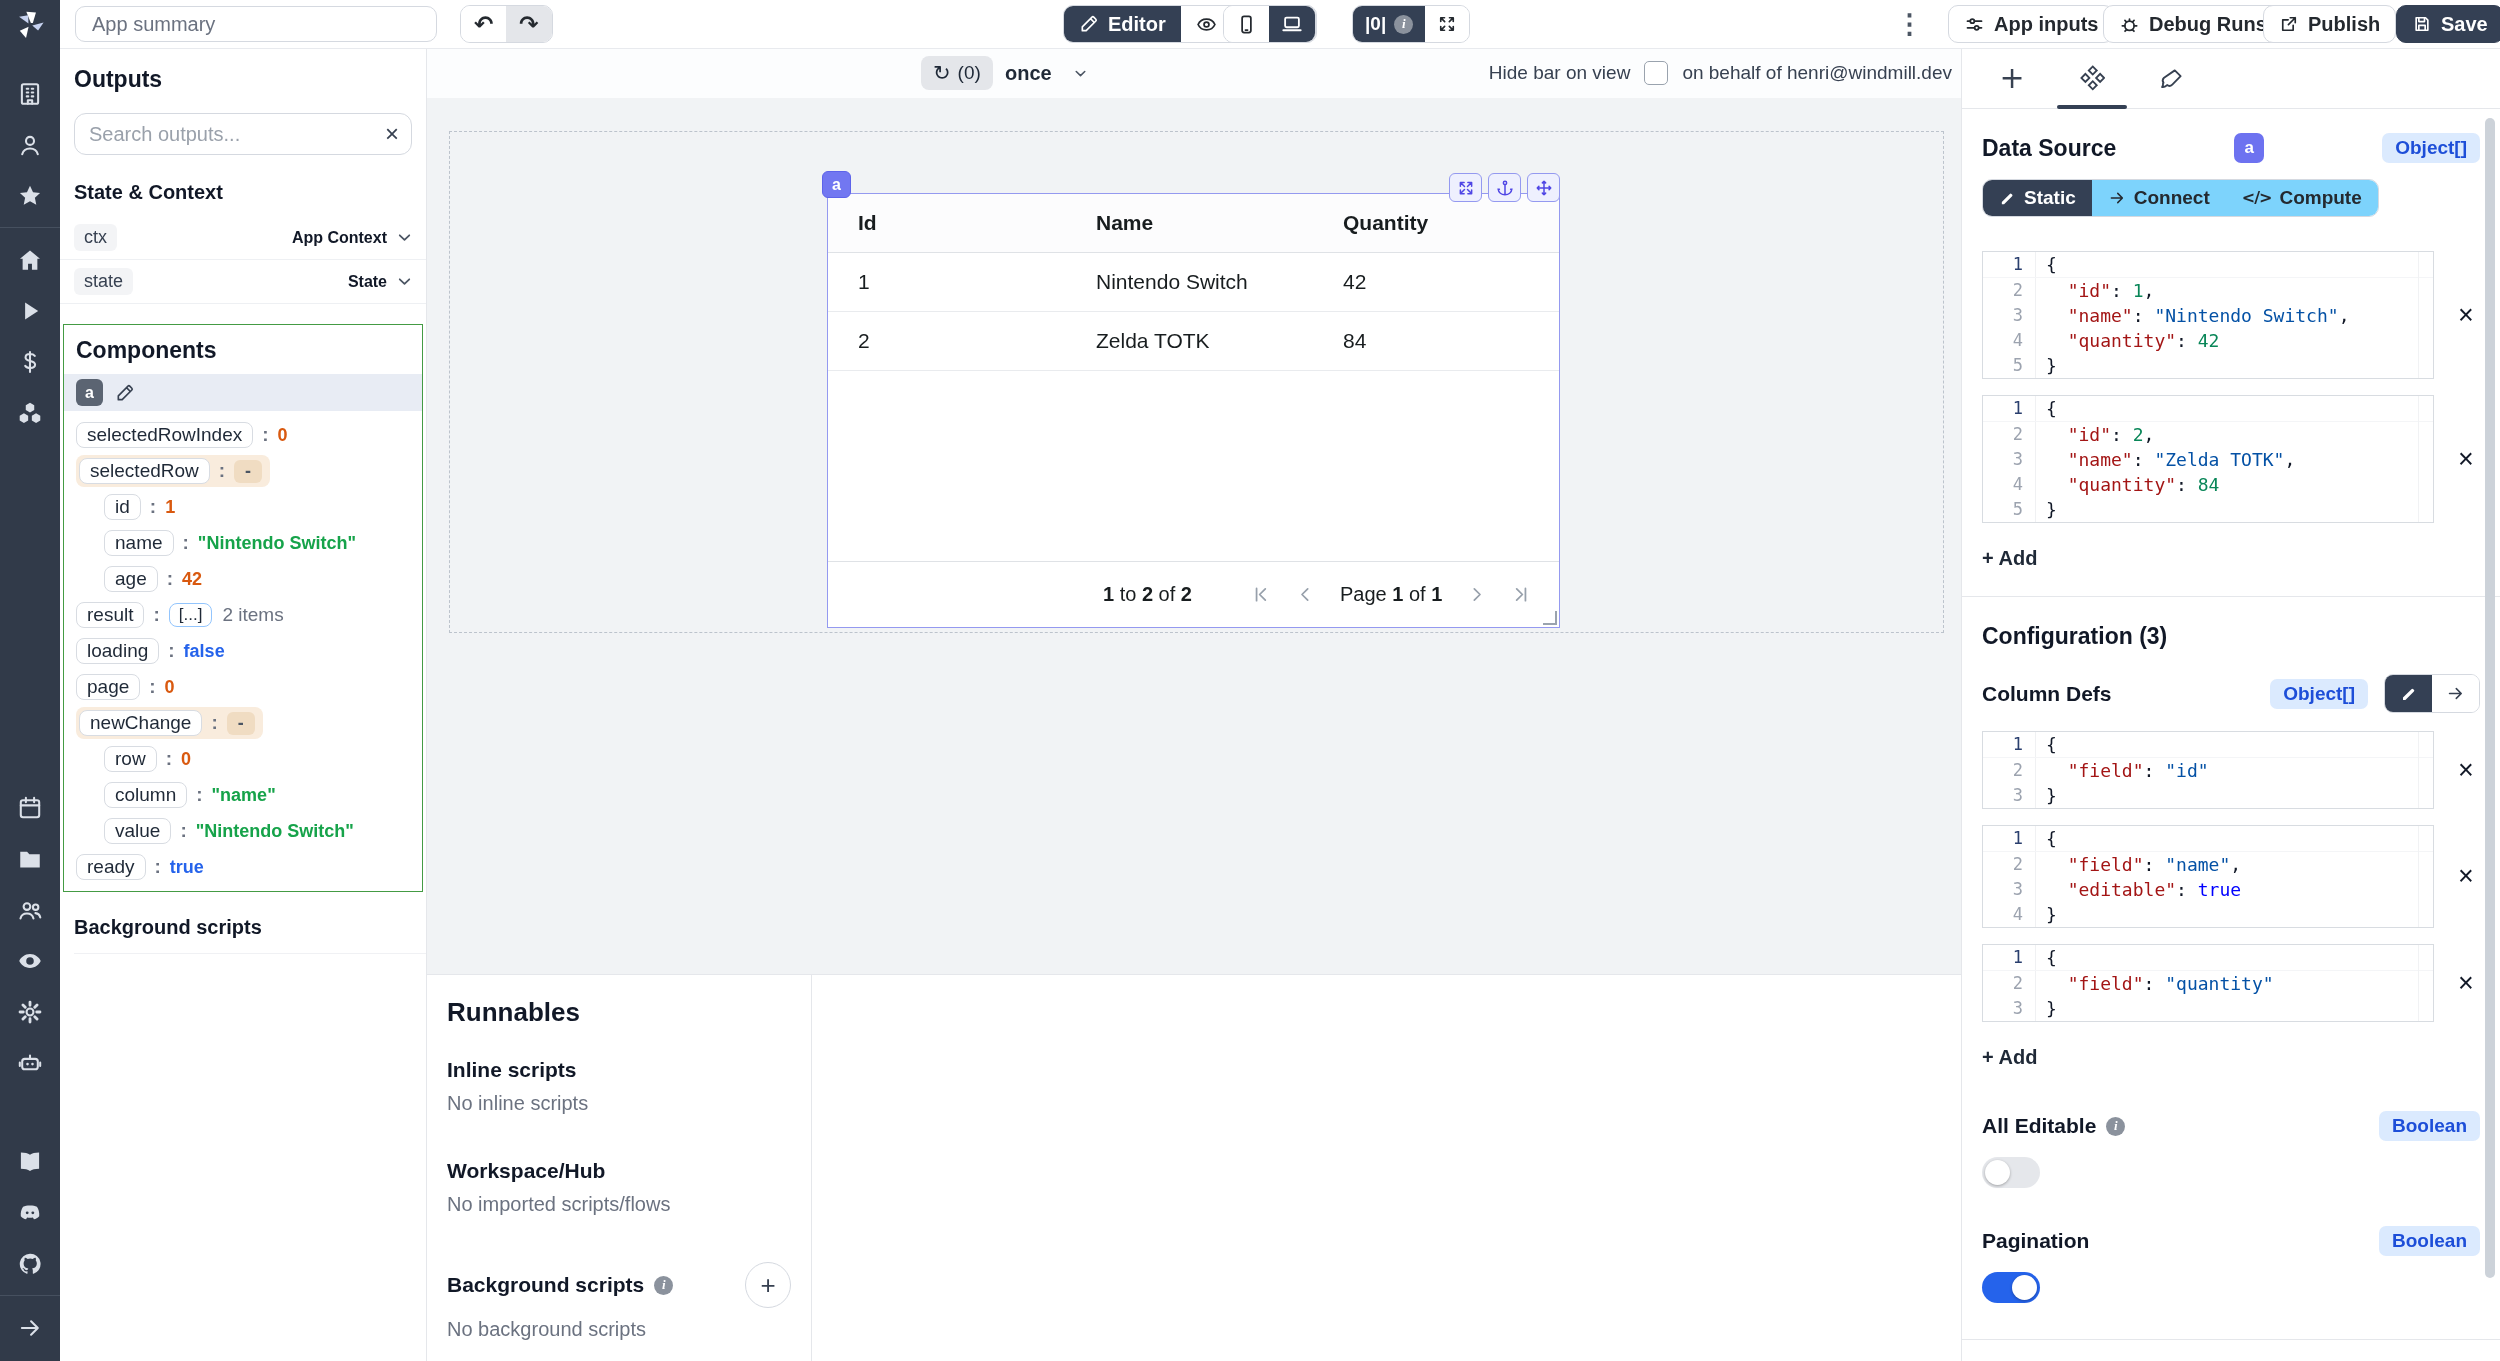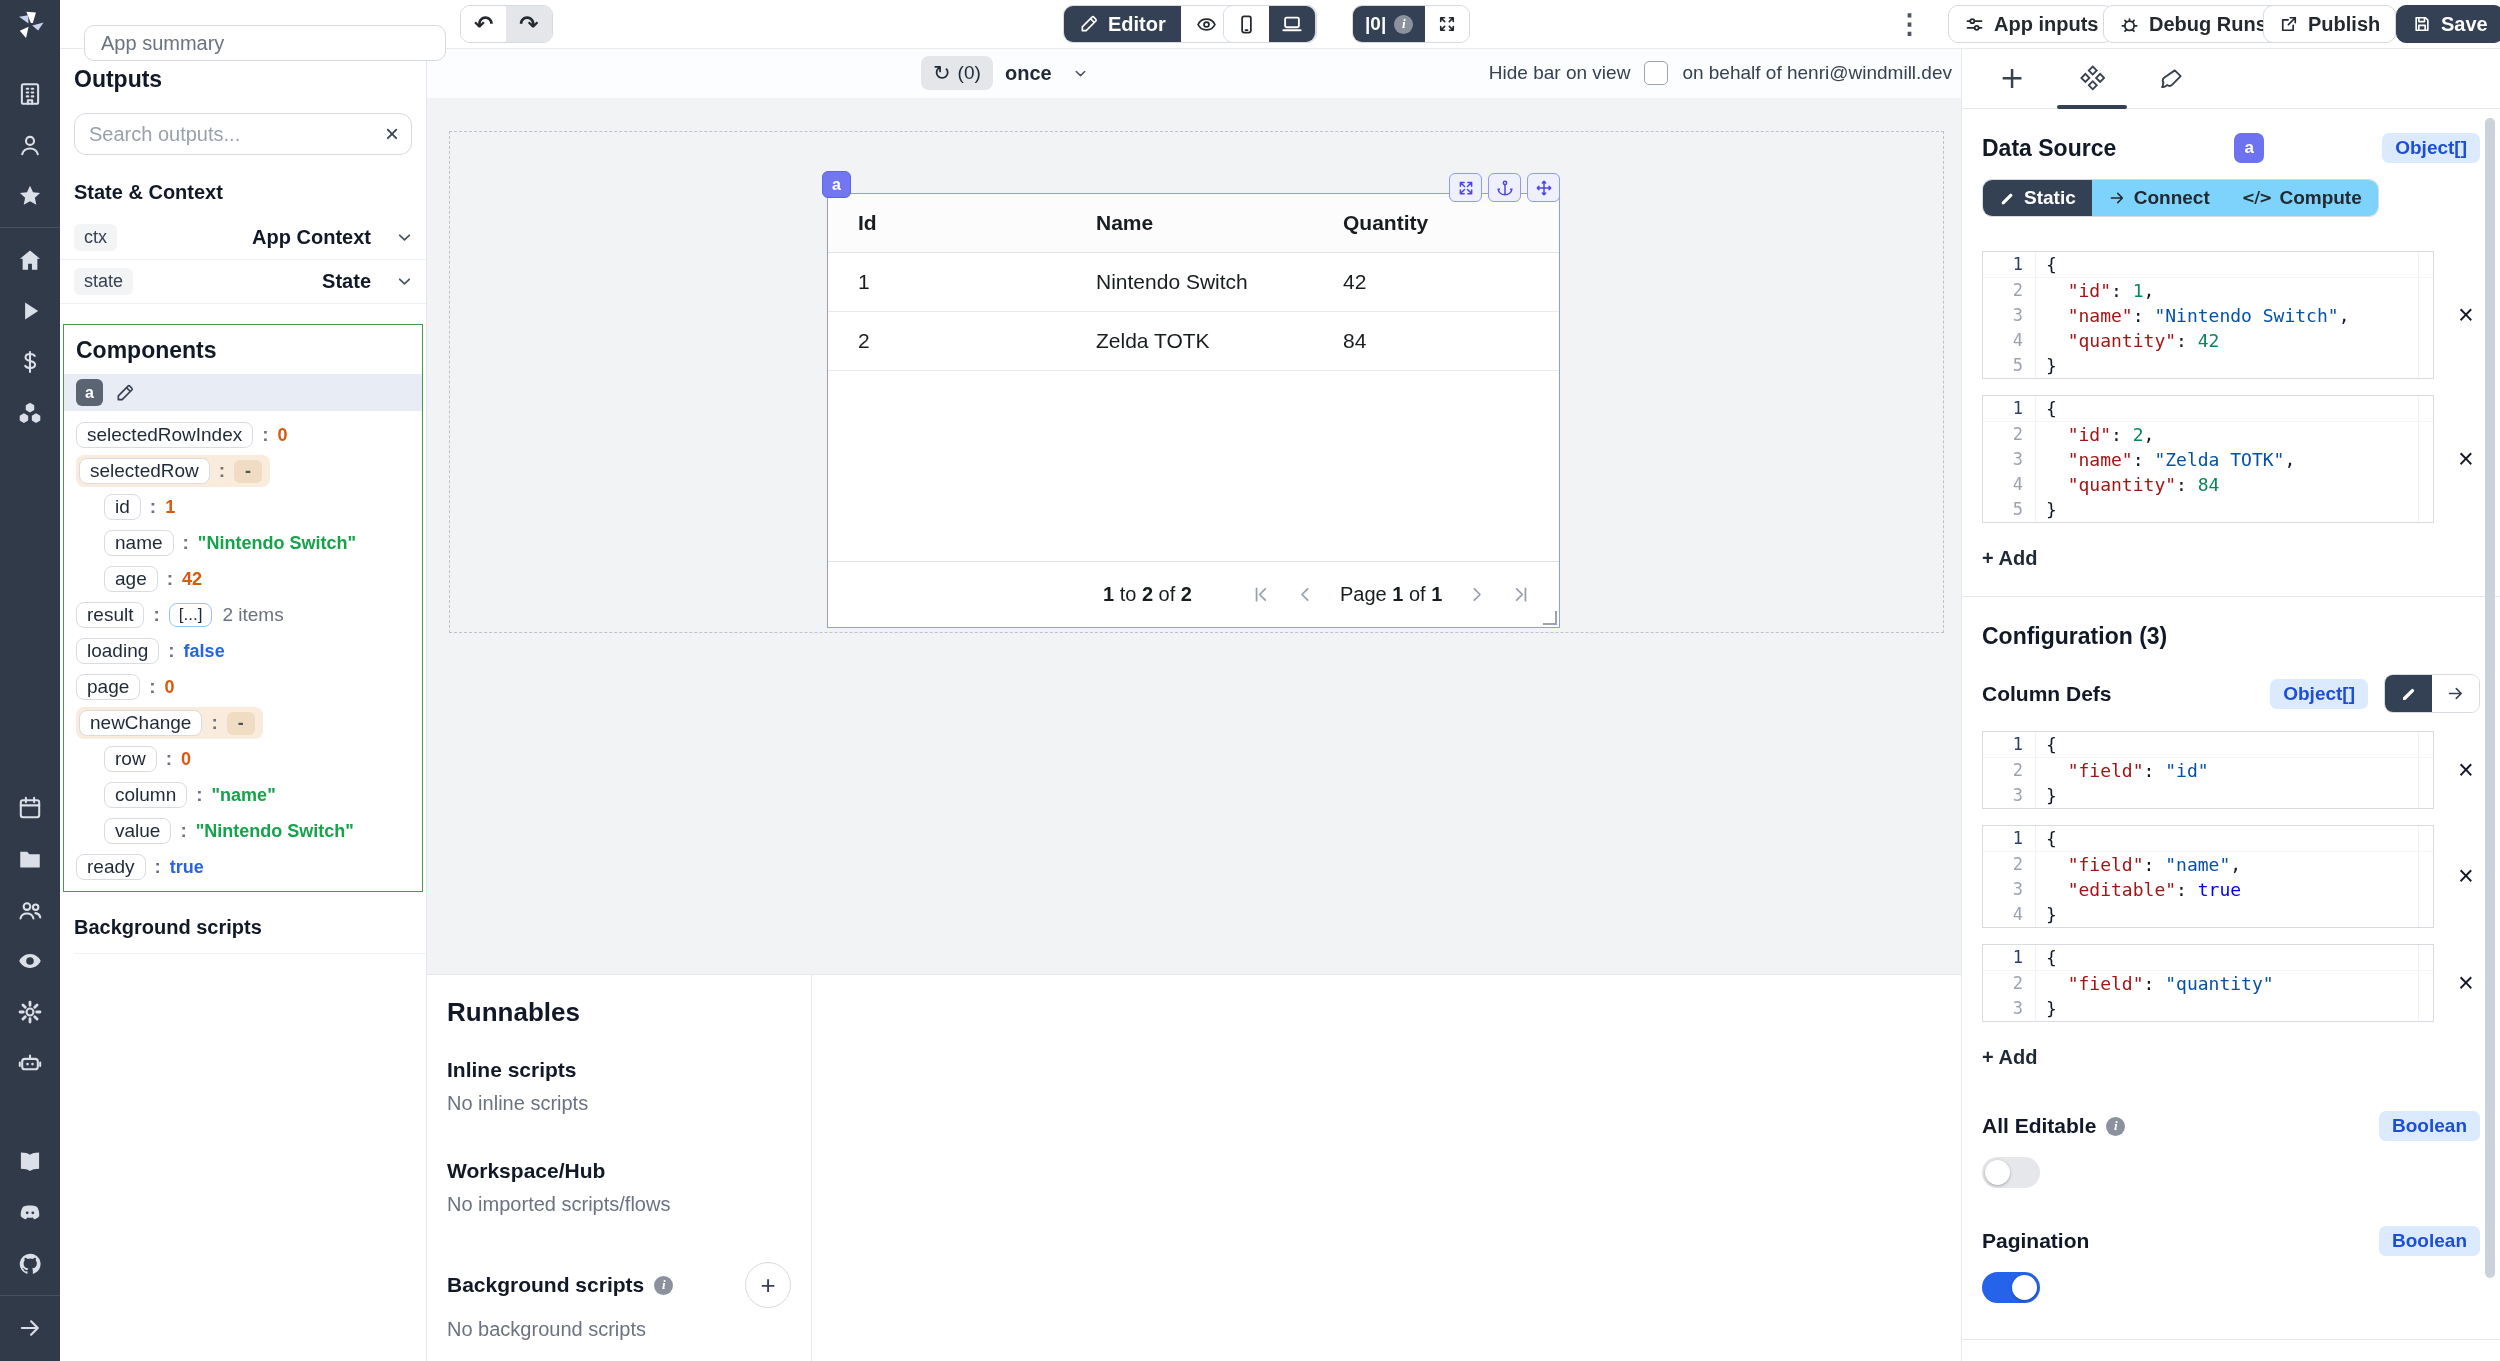--- a/index.html
+++ b/index.html
@@ -34,21 +34,21 @@
   
   .left{position:absolute;left:60px;top:48px;width:367px;height:1313px;background:#fff;border-right:1px solid #e5e7eb;box-sizing:border-box;}
   .lp-title{margin:18px 0 0 14px;font-size:23px;font-weight:800;color:#111827;}
   .search{margin:20px 14px 0;height:40px;border:1px solid #d5d9e0;border-radius:12px;display:flex;align-items:center;padding:0 12px;}
   .search input{flex:1;border:none;outline:none;font-size:20px;color:#374151;font-family:inherit;background:transparent;}
   .search input::placeholder{color:#9aa1ab;}
   .x-glyph{font-size:24px;color:#374151;cursor:pointer;line-height:1;}
   .sec-title{margin:26px 14px 0;font-size:20px;font-weight:700;color:#111827;}
   .ctx-row{height:43px;display:flex;align-items:center;padding:0 12px 0 14px;border-bottom:1px solid #eef0f3;cursor:pointer;}
   .key-chip{background:#f3f4f6;border-radius:6px;padding:3px 10px;font-size:18px;color:#374151;}
-  .ctx-right{margin-left:auto;display:flex;align-items:center;gap:24px;font-size:20px;font-weight:700;color:#111827;}
+  .ctx-right{margin-left:auto;display:flex;align-items:center;gap:8px;font-size:16px;font-weight:700;color:#111827;}
   .chev{color:#4b5563;}
   .comp-box{margin:20px 3px 0;border:1.5px solid #449b44;background:#fff;padding-bottom:6px;}
   .comp-title{margin:12px 0 10px 12px;font-size:23px;font-weight:800;color:#111827;}
   .comp-head{height:37px;background:#e8ecf4;display:flex;align-items:center;gap:12px;padding:0 12px;cursor:pointer;}
   .id-badge-gray{width:27px;height:27px;border-radius:6px;background:#5b6472;color:#fff;font-size:16px;font-weight:700;
                  display:flex;align-items:center;justify-content:center;}
   .comp-head .right{margin-left:auto;display:flex;align-items:center;gap:8px;font-size:20px;font-weight:700;color:#111827;}
   .out-row{min-height:36px;display:flex;align-items:center;padding-left:12px;font-size:19px;cursor:pointer;}
   .out-row.ind{padding-left:40px;}
   .okey{border:1.5px solid #d8dce2;border-radius:8px;padding:1px 10px;color:#1f2937;background:#fff;white-space:nowrap;}
@@ -288,21 +288,21 @@
           <span>
             <svg viewBox="0 0 24 24" width="26" height="26" fill="none" stroke="currentColor" stroke-width="1.9" stroke-linecap="round" stroke-linejoin="round">
               <path d="M4.5 12h14.5M13 5.8L19.2 12 13 18.2"></path>
             </svg>
           </span>
         </div>
       </div>
   </aside>
 
   <header class="topbar">
-    <div class="tb" style="left:24px;margin-top:19px;">
+    <div class="tb" style="left:15px;">
       <input class="summary-input" placeholder="App summary" style="">
     </div>
     <div class="tb" style="left:400px;">
       <div class="tb-group">
         <div class="seg" style="padding:0 13px;">
             <span class="glyph" style="font-size:23px;">↶</span>
           </div>
         <div class="seg gray" style="padding:0 13px;">
             <span class="glyph" style="font-size:23px;">↷</span>
           </div>

